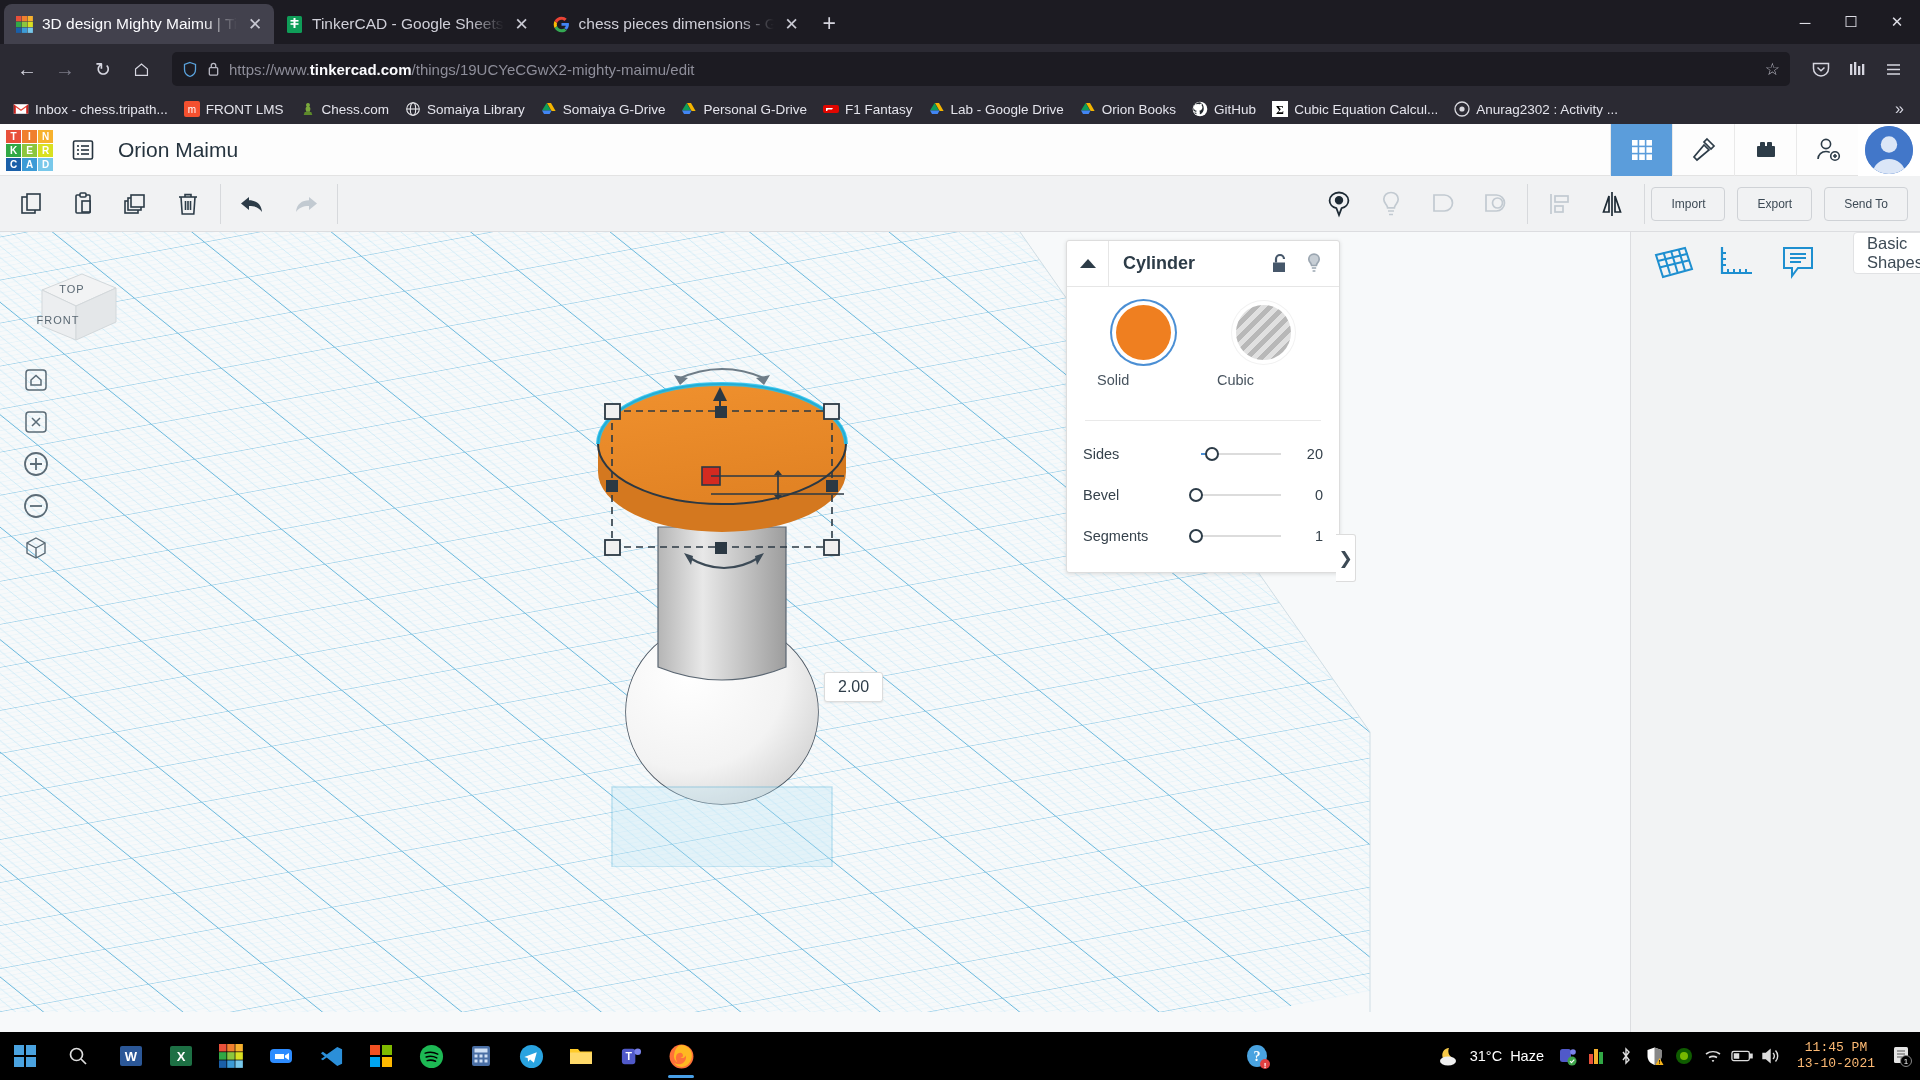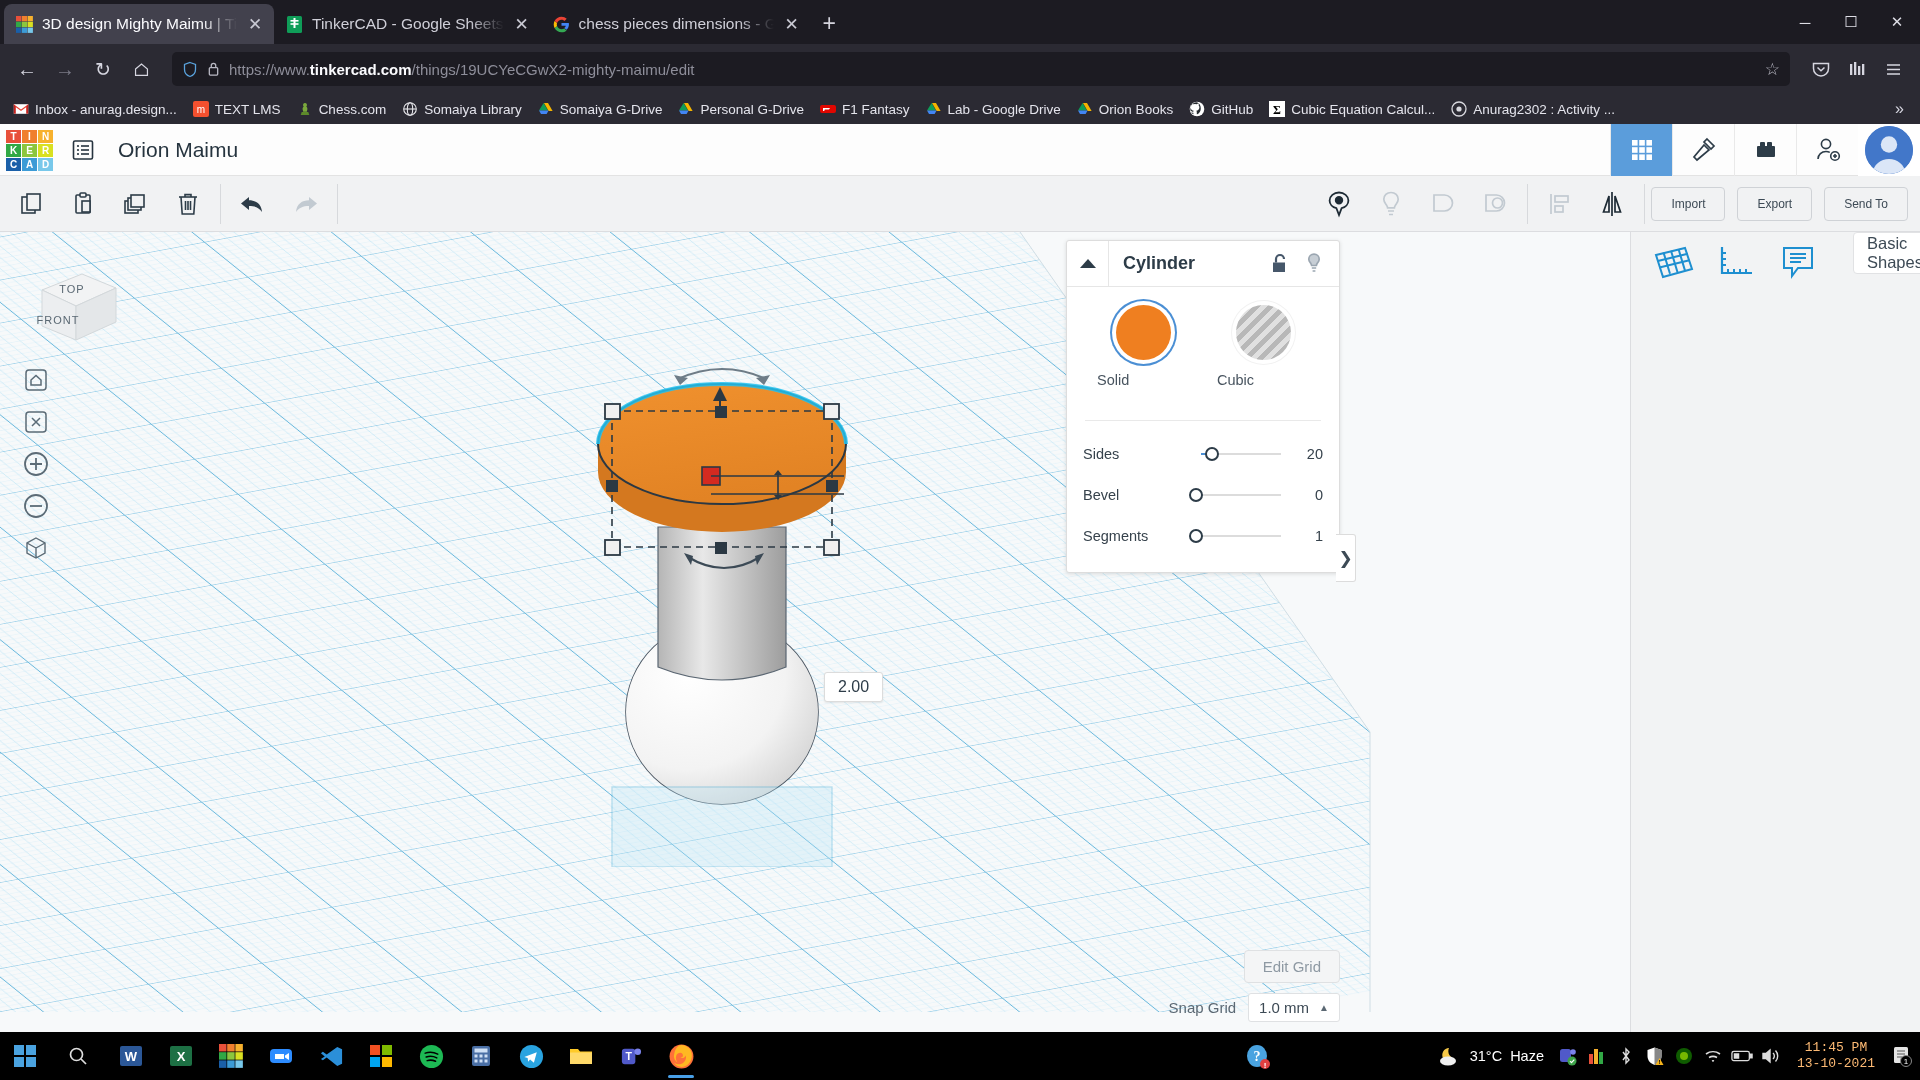--- a/index.html
+++ b/index.html
@@ -315,30 +315,30 @@
   <div class="bookmarks">
     <div class="bm">
       <span class="bmicon">
           <svg width="16" height="16" viewBox="0 0 20 16">
             <path fill="#fff" d="M1 2h18v12H1z"></path>
             <path fill="#ea4335" d="M1 2l9 6.6L19 2v1.8L10 10.6 1 3.8z"></path>
             <path fill="#c5221f" d="M1 2v12h2.5V5.2z"></path>
             <path fill="#c5221f" d="M19 2v12h-2.5V5.2z"></path>
           </svg>
         </span>
-      <span>Inbox - anurag.design...</span>
+      <span>Inbox - chess.tripath...</span>
     </div>
     <div class="bm">
       <span class="bmicon">
           <svg width="16" height="16" viewBox="0 0 16 16">
             <rect width="16" height="16" rx="2" fill="#f4502f"></rect>
             <text x="8" y="12" font-size="10" fill="#fff" text-anchor="middle" font-family="Liberation Sans">m</text>
           </svg>
         </span>
-      <span>TEXT LMS</span>
+      <span>FRONT LMS</span>
     </div>
     <div class="bm">
       <span class="bmicon">
           <svg width="16" height="16" viewBox="0 0 16 16">
             <path fill="#7aa83c" d="M8 2a2 2 0 011.3 3.5c1 .7 1.3 2 1 3.2l-.5 2H6.2l-.5-2c-.3-1.2 0-2.5 1-3.2A2 2 0 018 2z"></path>
             <path fill="#5d8a2a" d="M4.7 11h6.6l1 3H3.7z"></path>
           </svg>
         </span>
       <span>Chess.com</span>
     </div>
@@ -792,30 +792,20 @@
                 <div class="slider-line"></div>
                 <div class="slider-knob" style="left:6px"></div>
               </div>
               <div class="slider-val">1</div>
             </div>
           </div>
         </div>
 
         <div class="panel-expander">❯</div>
 
-        <div class="gridbar">
-          <div class="editgrid">Edit Grid</div>
-          <div class="snaprow">
-            <div class="snaplabel">Snap Grid</div>
-            <div class="snapsel">
-              <span>1.0 mm</span>
-              <span style="font-size:10px;color:#5b6873">▲</span>
-            </div>
-          </div>
-        </div>
       </div>
 
       <div class="sidebar">
         <div class="sb-tabs">
           <div class="sb-tab">
             <svg width="44" height="40" viewBox="0 0 44 40" fill="none" stroke="#1e8fd0" stroke-width="2">
               <polygon points="4,12 33,5 40,26 11,34"></polygon>
               <path d="M11.5,9.4 L18,30.8 M19,7.7 L25.5,29.3 M26.5,6 L33,27.6"></path>
               <path d="M5.8,18 L35.8,10.7 M7.4,24.5 L37.4,17.2"></path>
             </svg>

